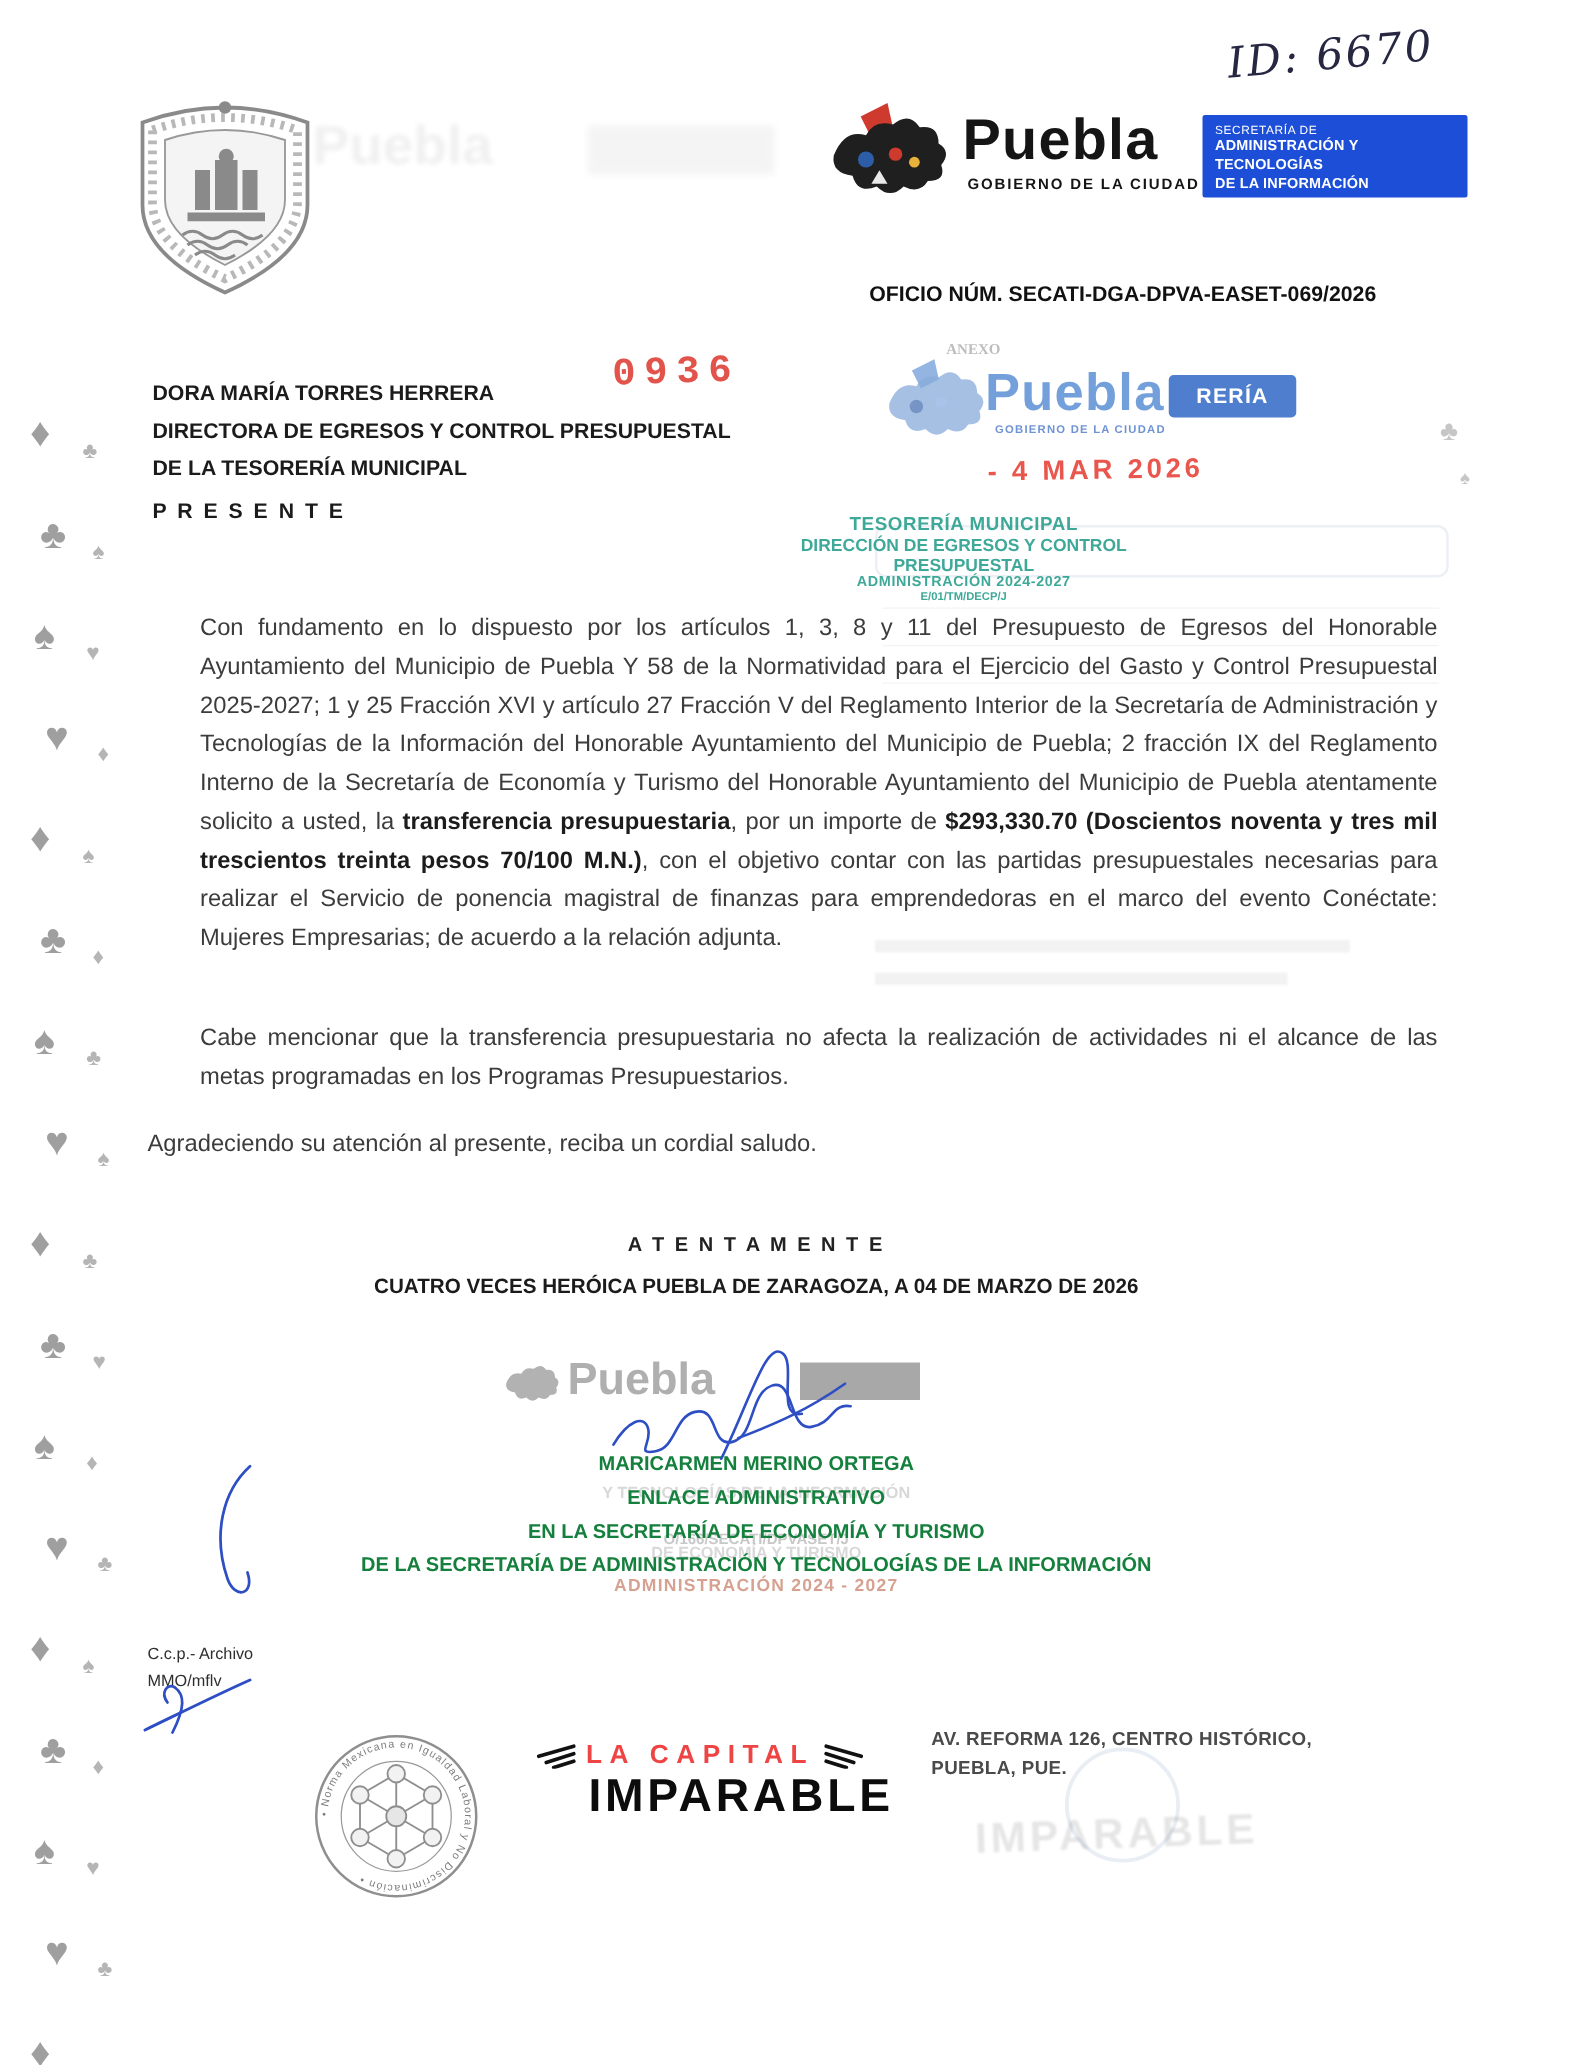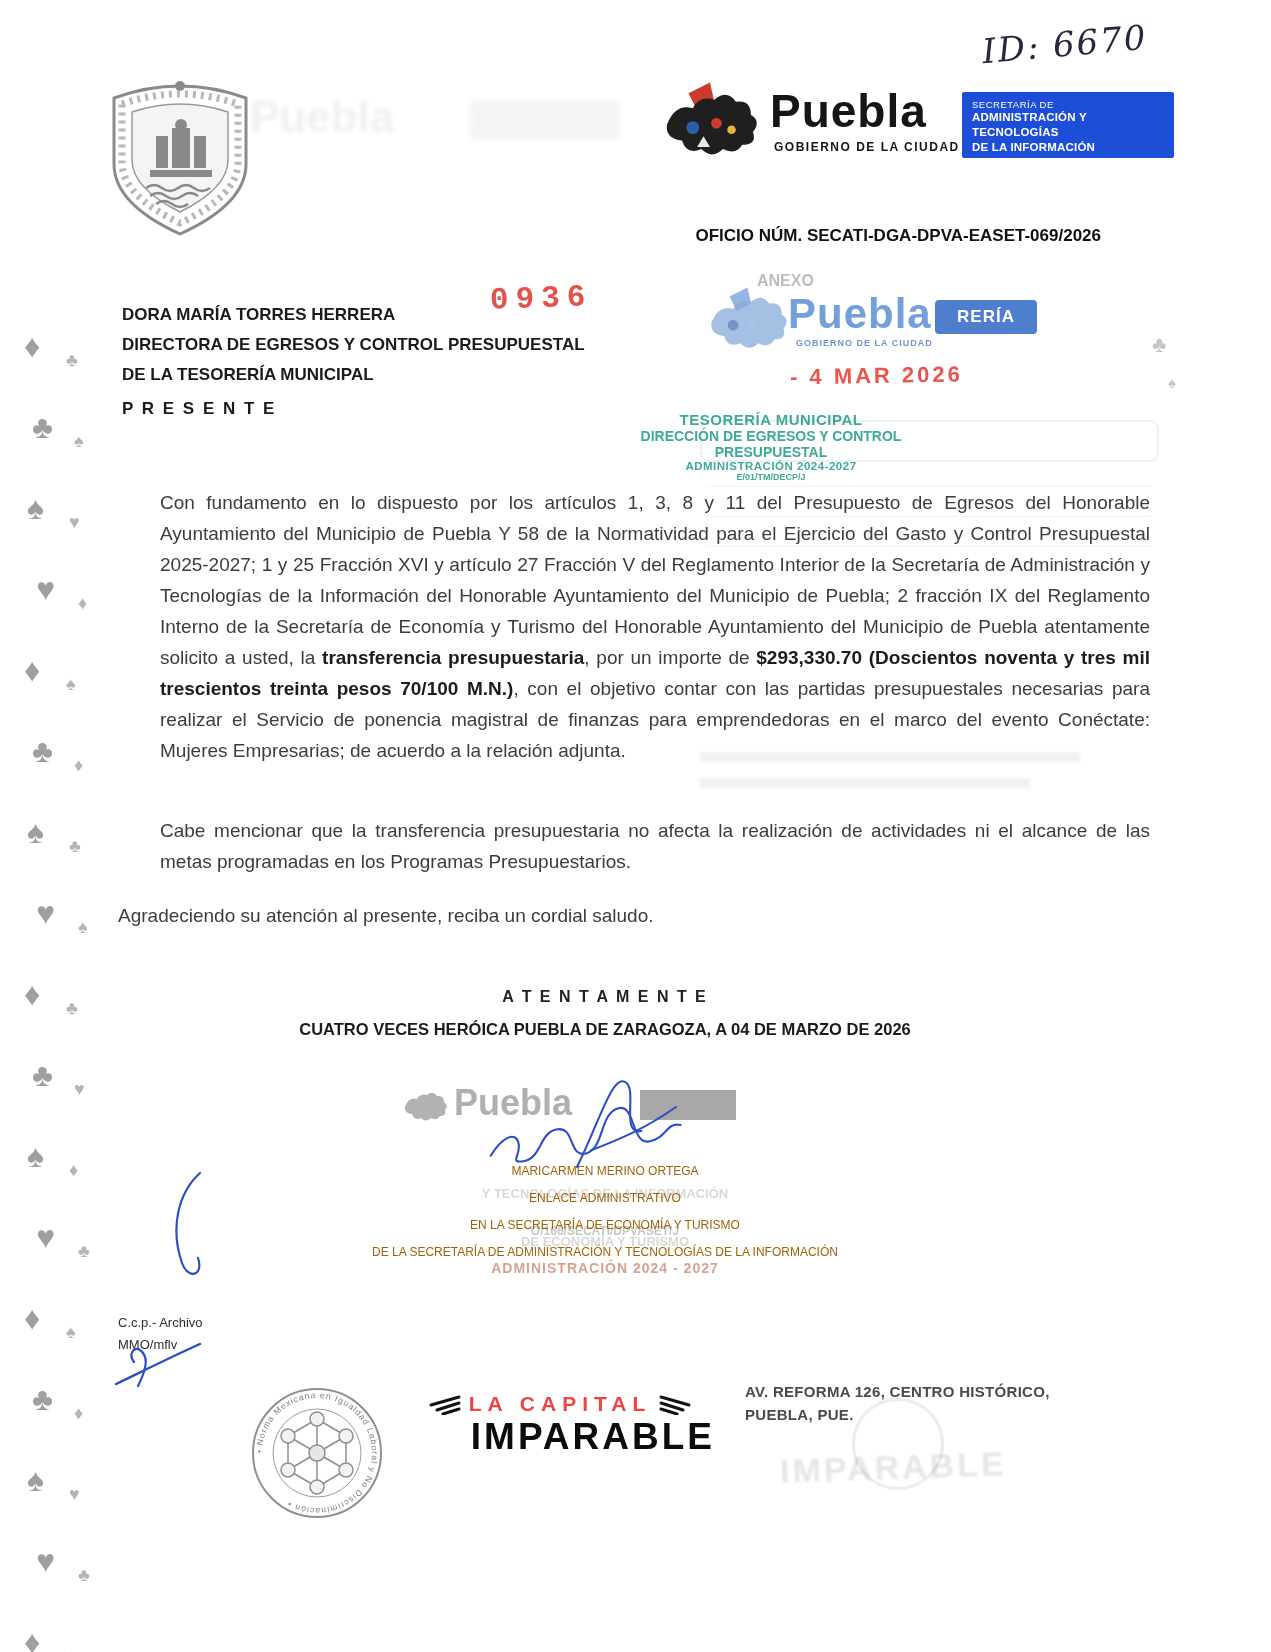--- a/index.html
+++ b/index.html
@@ -43,25 +43,25 @@
 
   
   .p1{left:118px;top:487px;width:990px;font-size:19px;line-height:31px;}
   .p1 b,.p2 b{color:#1c1c1c;}
   .p2{left:118px;top:815px;width:990px;font-size:19px;line-height:31px;}
   .p3{left:118px;top:900px;width:990px;font-size:19px;line-height:31px;}
 
   
   .atent{left:135px;top:988px;width:940px;font-size:16px;font-weight:700;color:#222;letter-spacing:2px;}
   .pdate{left:135px;top:1020px;width:940px;font-size:16.5px;font-weight:700;color:#1b1b1b;}
-  .signer{left:135px;top:1158px;width:940px;font-size:12px;font-weight:400;color:#a16207;line-height:27px;z-index:5;}
+  .signer{left:135px;top:1158px;width:940px;font-size:16px;font-weight:700;color:#15803d;line-height:27px;z-index:5;}
 
   
   .ghost{color:#9a9a9a;}
-  .g-anexo{left:757px;top:272px;font-size:16px;font-weight:700;opacity:.65;z-index:1;}
+  .g-anexo{left:757px;top:272px;font-size:12px;font-weight:700;opacity:.65;z-index:1;font-family:Liberation Serif, serif;}
   .g-table{left:700px;top:412px;width:465px;height:160px;z-index:0;opacity:.8;}
   .g-table .pill{position:absolute;left:0;top:8px;width:455px;height:38px;border:2px solid #98a8c0;border-radius:9px;opacity:.22;}
   .g-table .ln{position:absolute;left:6px;width:445px;height:0;border-top:1.5px solid #8a93a5;opacity:.14;}
   .g-bleed-logo{left:250px;top:92px;font-size:44px;font-weight:800;color:#000;opacity:.06;filter:blur(2px);}
   .g-bleed-bar{left:470px;top:100px;width:150px;height:40px;background:#000;opacity:.04;filter:blur(3px);}
   .g-bodylines{left:700px;top:752px;width:390px;}
   .g-bodylines div{height:10px;margin-bottom:16px;background:#555;opacity:.07;filter:blur(1px);}
   .g-sig-stamp{left:408px;top:1082px;z-index:1;opacity:.75;}
   .g-sig-word{font-size:36px;font-weight:800;color:#4f4f4f;opacity:.6;}
   .g-sig-box{position:absolute;left:232px;top:8px;width:96px;height:30px;background:#3f3f3f;opacity:.6;}

